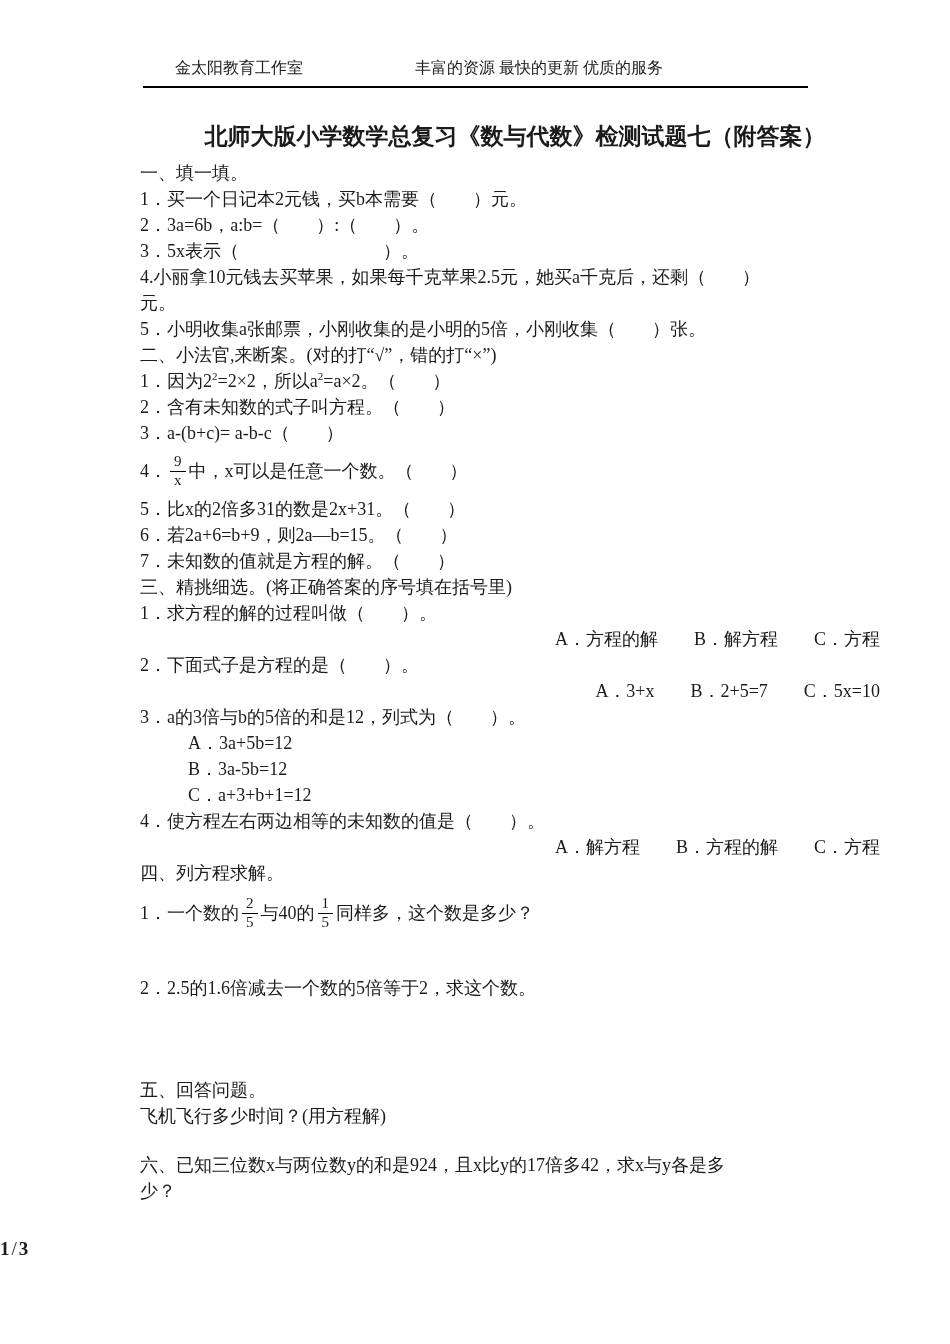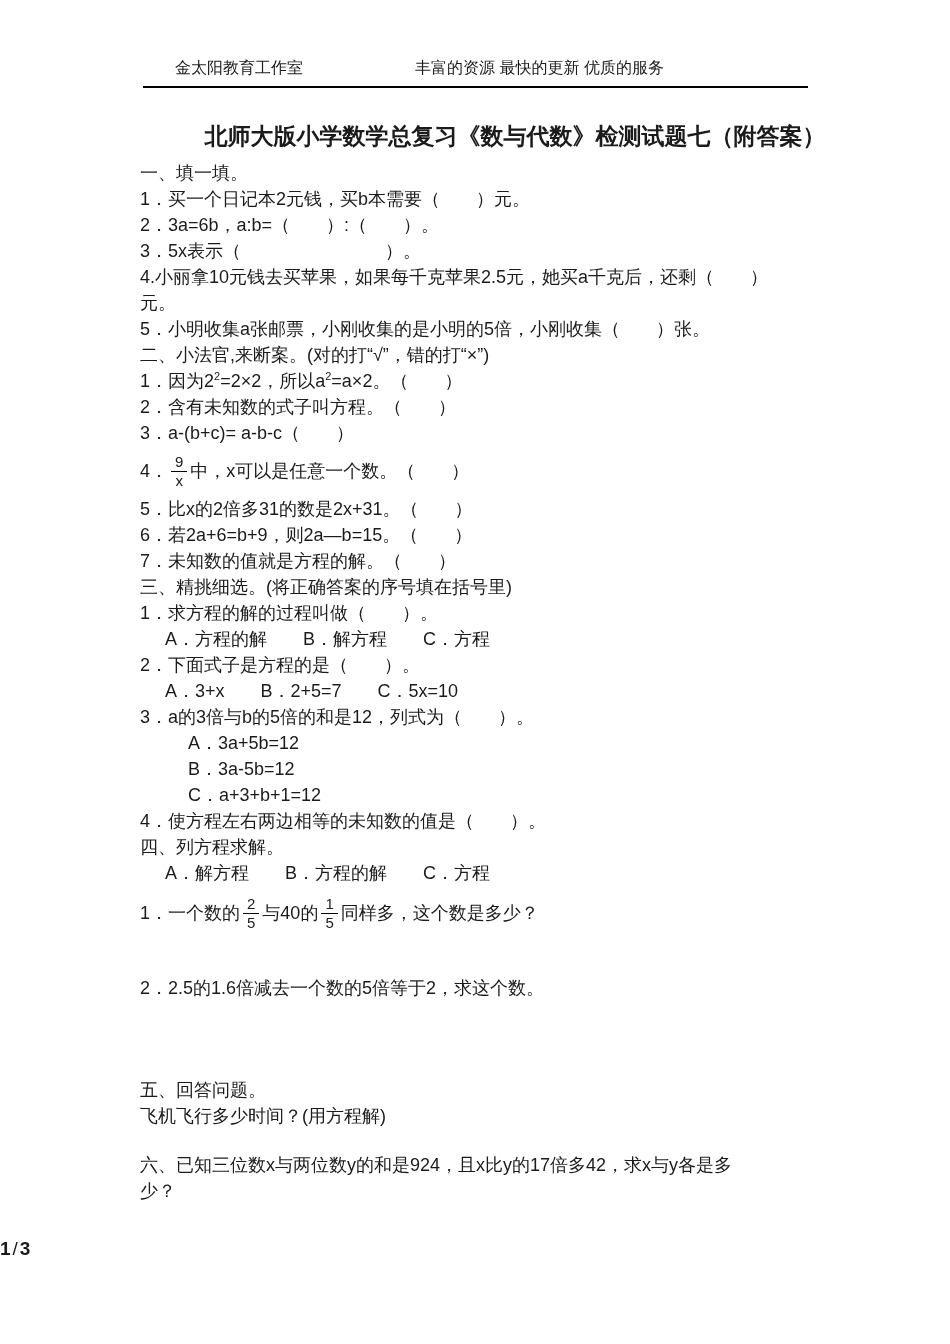--- a/index.html
+++ b/index.html
@@ -1,36 +1,36 @@
 <!DOCTYPE html>
 <html><head>
 <meta charset="utf-8">
 <style>
   html,body{margin:0;padding:0;background:#ffffff;}
   .page{
     position:relative;
     width:950px;height:1344px;
     background:#ffffff;
     color:#1b1b1b;
-    font-family:Liberation Sans, sans-serif;
+    font-family:Liberation Serif, serif;
     font-size:18px;
     overflow:hidden;
   }
   .hdr-left{position:absolute;top:58px;left:175px;font-size:16px;white-space:nowrap;}
   .hdr-right{position:absolute;top:58px;left:415px;font-size:16px;white-space:nowrap;}
   .hdr-rule{position:absolute;top:86px;left:143px;width:665px;height:2px;background:#000;}
   .doc-title{
     position:absolute;top:121px;left:0;width:100%;
     text-align:center;font-size:23px;font-weight:bold;white-space:nowrap;margin-left:40px;
   }
   .content{position:absolute;top:160px;left:140px;width:740px;}
   .ln{height:26px;line-height:26px;white-space:nowrap;}
   .ln-tall{height:50px;display:flex;align-items:center;white-space:nowrap;}
   .ln-tall2{height:54px;display:flex;align-items:center;white-space:nowrap;}
-  .indent1{padding-left:25px;}
+  .indent1{padding-left:25px;text-align:right;}
   .indent2{padding-left:48px;}
   .sp1{height:35px;}
   .sp2{height:76px;}
   .sp3{height:23px;}
   sup{font-size:11px;line-height:0;}
   .frac{
     display:inline-block;text-align:center;vertical-align:middle;
     font-size:15px;line-height:1.15;margin:0 3px;
   }
   .frac .num{display:block;border-bottom:1px solid #000;padding:0 4px;}
@@ -82,23 +82,23 @@
     <div class="ln">三、精挑细选。(将正确答案的序号填在括号里)</div>
     <div class="ln">1．求方程的解的过程叫做（　　）。</div>
     <div class="ln indent1">A．方程的解　　B．解方程　　C．方程</div>
     <div class="ln">2．下面式子是方程的是（　　）。</div>
     <div class="ln indent1">A．3+x　　B．2+5=7　　C．5x=10</div>
     <div class="ln">3．a的3倍与b的5倍的和是12，列式为（　　）。</div>
     <div class="ln indent2">A．3a+5b=12</div>
     <div class="ln indent2">B．3a-5b=12</div>
     <div class="ln indent2">C．a+3+b+1=12</div>
     <div class="ln">4．使方程左右两边相等的未知数的值是（　　）。</div>
+    <div class="ln indent1">A．解方程　　B．方程的解　　C．方程</div>
+
     <div class="ln">四、列方程求解。</div>
-
-    <div class="ln indent1">A．解方程　　B．方程的解　　C．方程</div>
     <div class="ln-tall2">
         <span>1．一个数的</span>
         <span class="frac">
           <span class="num">2</span>
           <span class="den">5</span>
         </span>
         <span>与40的</span>
         <span class="frac">
           <span class="num">1</span>
           <span class="den">5</span>

